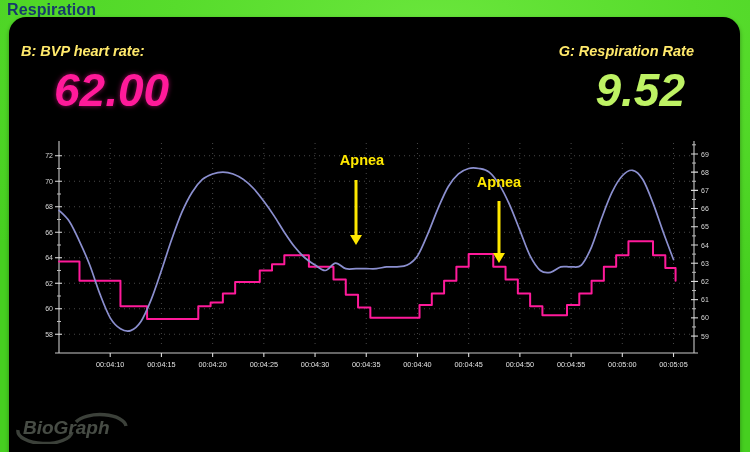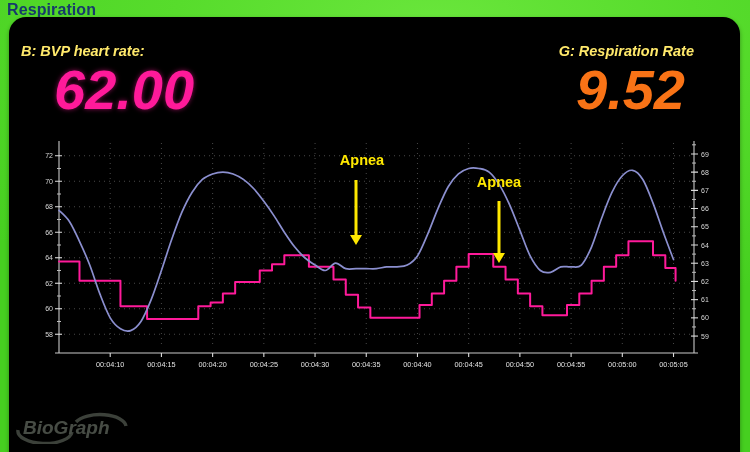--- a/index.html
+++ b/index.html
@@ -29,25 +29,25 @@
   }
   .readout-label{
     position:absolute;top:26px;
     font-size:14.5px;font-weight:bold;font-style:italic;
     color:#ffe96b;white-space:nowrap;
   }
   #bvp-label{left:12px;}
   #resp-label{right:46px;}
   .readout-value{
     position:absolute;top:50px;
-    font-size:56px;font-weight:bold;font-style:italic;
+    font-size:46px;font-weight:bold;font-style:italic;
     line-height:46px;white-space:nowrap;
   }
   #bvp-value{left:45px;color:#ff1a9a;text-shadow:0 0 5px rgba(255,26,154,.55);}
-  #resp-value{right:55px;color:#f97316;}
+  #resp-value{right:55px;color:#bef264;}
 
   
   #plot-wrap{
     position:absolute;left:20px;top:118px;width:695px;height:250px;
   }
   #plot-svg{display:block;}
   .axis-tick-label{
     font-family:"Liberation Sans", sans-serif;
     font-size:7px;fill:#d8d8d8;
   }

